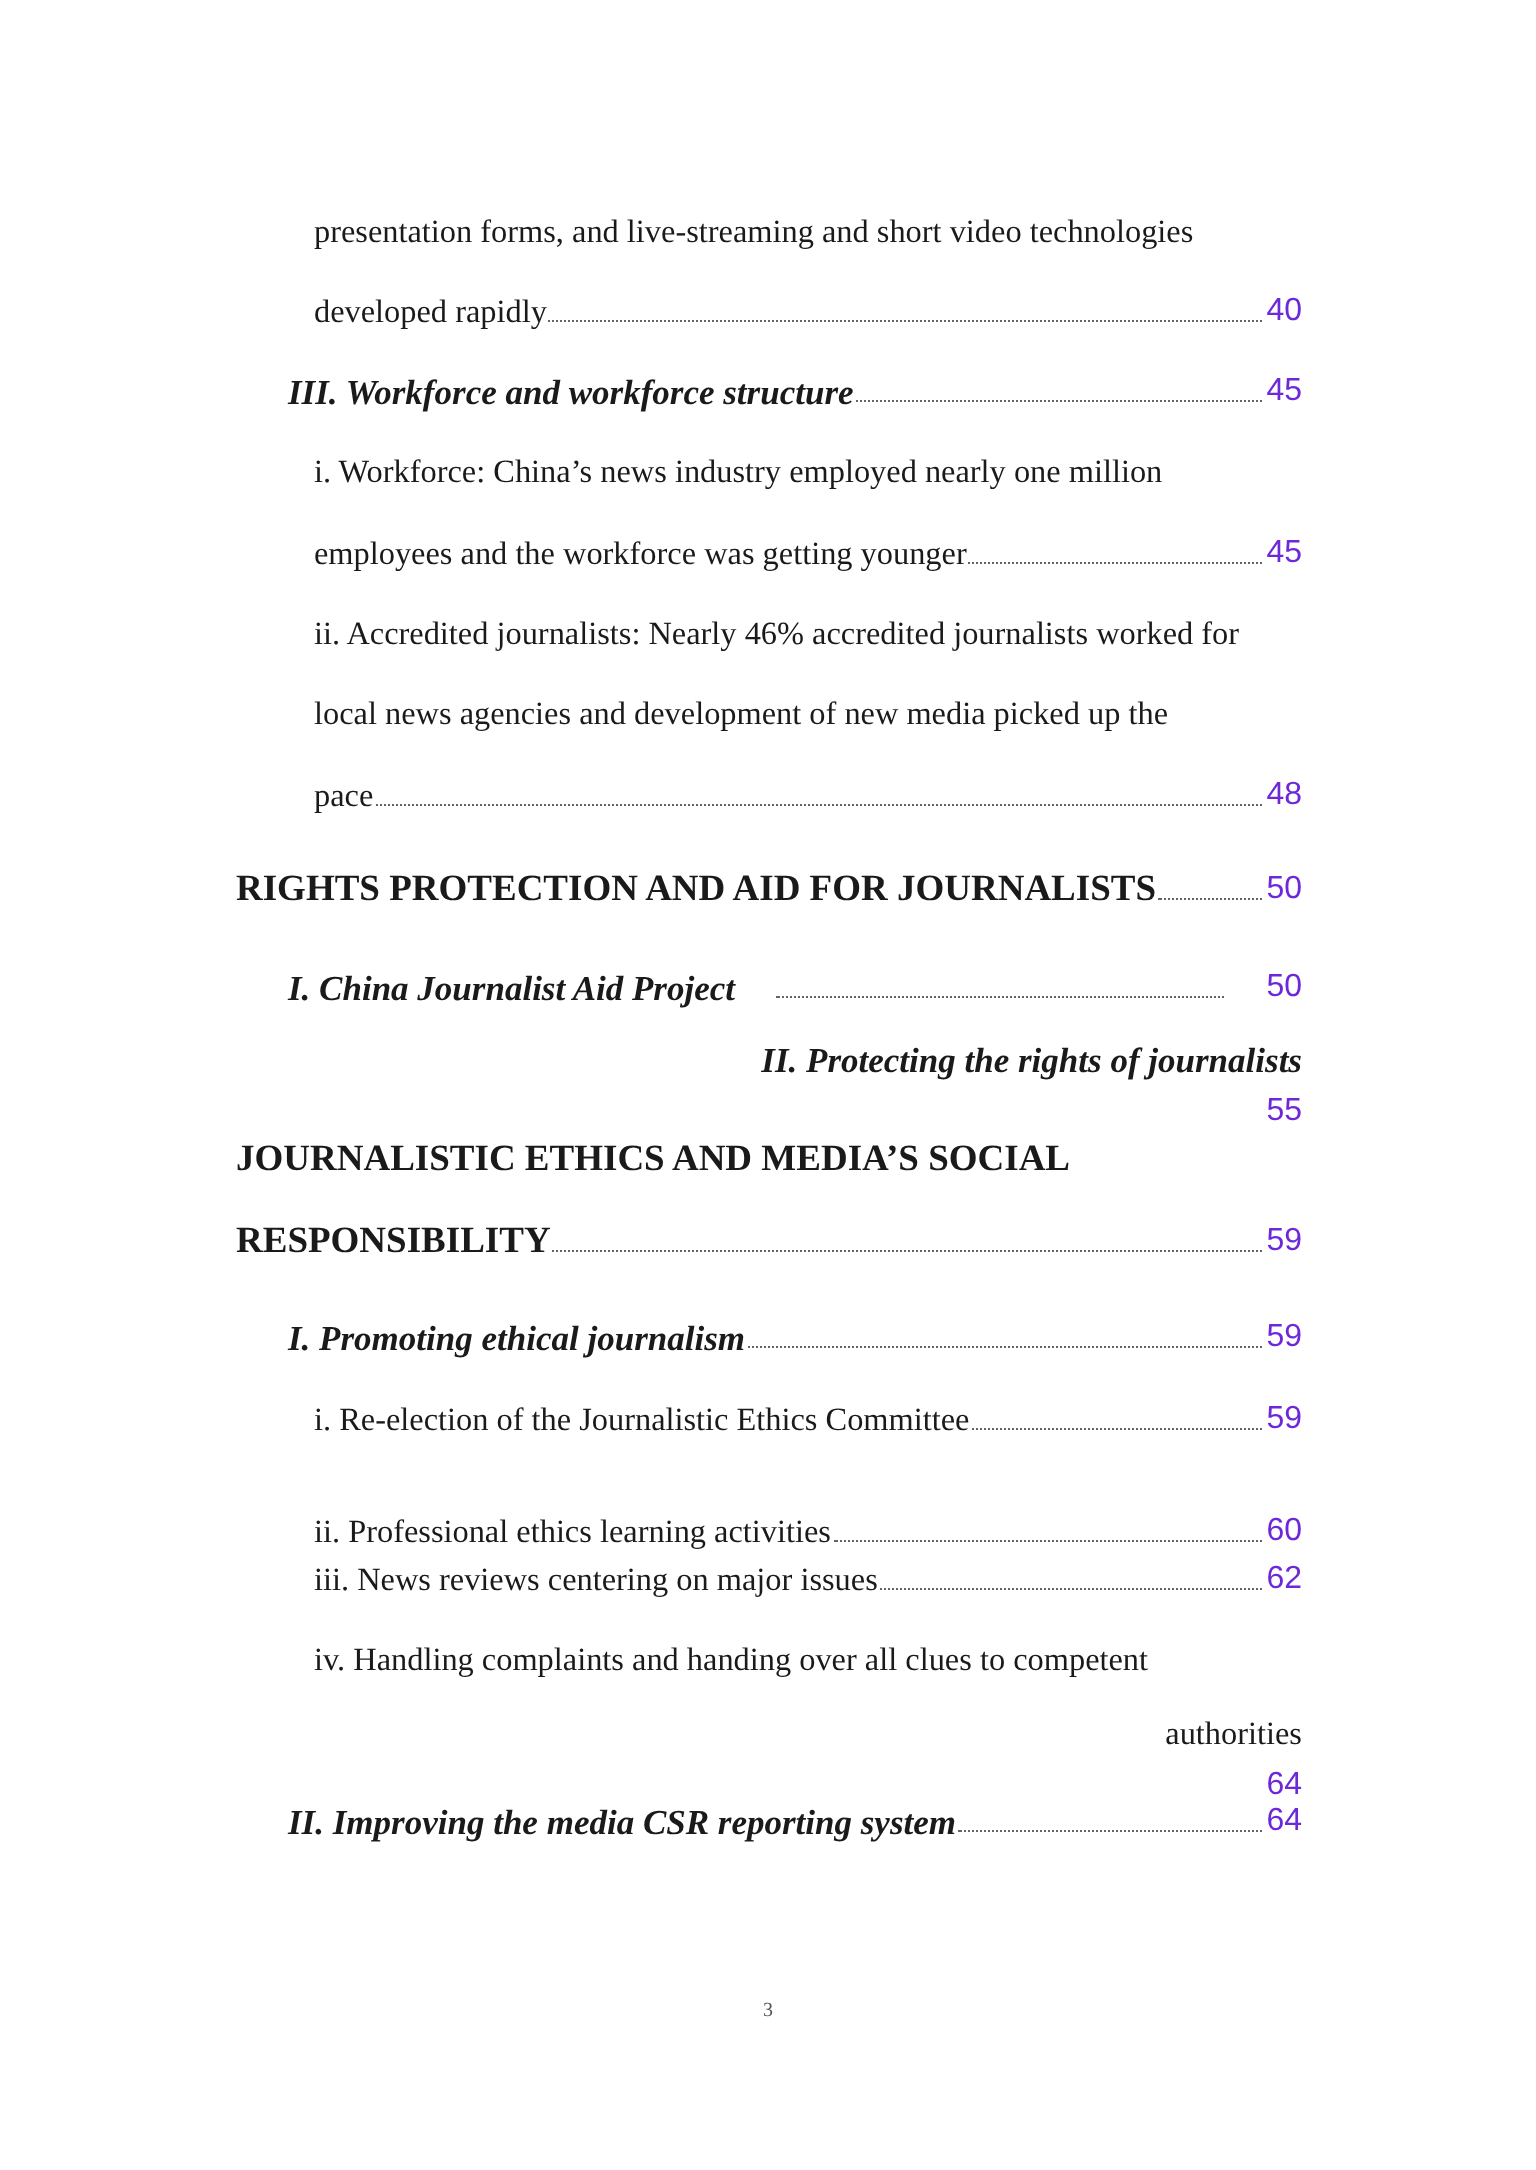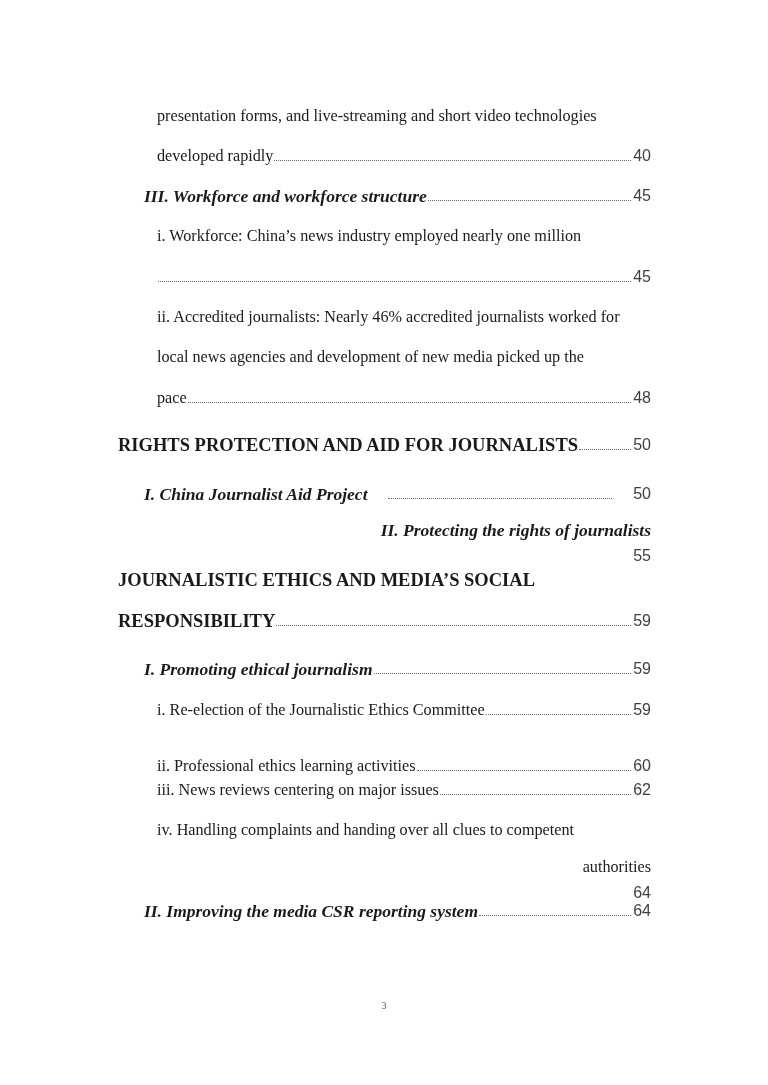--- a/index.html
+++ b/index.html
@@ -19,21 +19,21 @@
     .txt { font-size: 16px; line-height: 20px; }
     .lvl0 .txt { font-size: 18.5px; font-weight: bold; letter-spacing: 0px; }
     .lvl1 .txt { font-size: 17.5px; font-weight: bold; font-style: italic; }
     .lvl2 .txt { font-size: 16.2px; }
     .dots {
       flex: 1 1 auto; margin: 0 2px 5px 1px;
       border-bottom: 1.5px dotted #666; height: 0;
     }
     .num {
       font-family: "Liberation Sans", "DejaVu Sans", sans-serif;
-      font-size: 16px; line-height: 20px; color: #404040;
+      font-size: 16px; line-height: 20px; color: #6d28d9;
     }
     .footer {
       position: absolute; left: 0; width: 768px; top: 1000px; text-align: center;
       font-size: 10px; color: #555;
     }
   </style>
 </head>
 <body>
 
 <div class="page">
@@ -48,20 +48,21 @@
       </div>
       <div class="line lvl1" style="top: 182px;">
         <span class="txt">III. Workforce and workforce structure</span>
         <span class="dots"></span>
         <span class="num">45</span>
       </div>
       <div class="line lvl2" style="top: 222px;">
         <span class="txt">i. Workforce: China’s news industry employed nearly one million</span>
       </div>
       <div class="line lvl2" style="top: 263px;">
+        <span class="txt">employees and the workforce was getting younger</span>
         <span class="dots"></span>
         <span class="num">45</span>
       </div>
       <div class="line lvl2" style="top: 303px;">
         <span class="txt">ii. Accredited journalists: Nearly 46% accredited journalists worked for</span>
       </div>
       <div class="line lvl2" style="top: 343px;">
         <span class="txt">local news agencies and development of new media picked up the</span>
       </div>
       <div class="line lvl2" style="top: 384px;">

